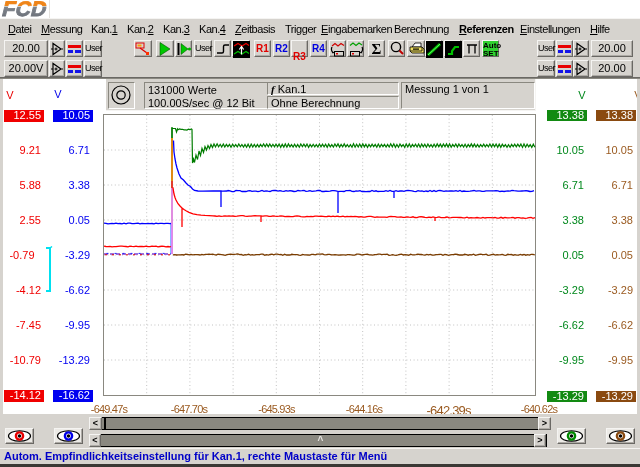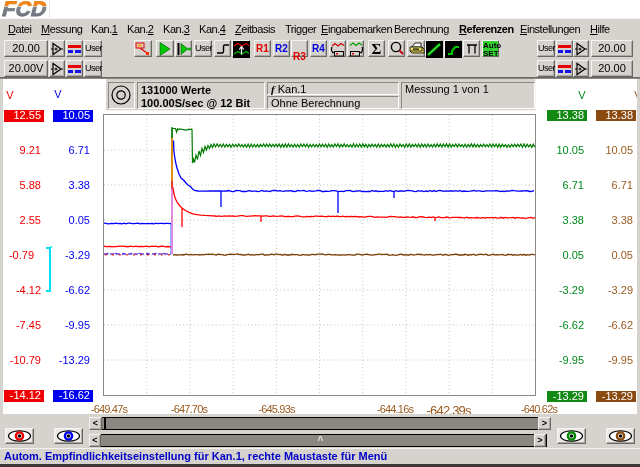--- a/index.html
+++ b/index.html
@@ -262,33 +262,33 @@
 <div class="tbtn" style="left:482px;top:40px;width:17px;height:17px;">
     <div style="position:relative;width:100%;height:100%;">
       <div style="position:absolute;left:0;top:0;width:100%;height:100%;background:#30d030;font-size:8px;font-weight:bold;line-height:8px;text-align:center;padding-top:1px;">Auto<br>SET</div>
     </div>
   </div>
 <div class="chrome" style="position:absolute;left:106px;top:79px;width:430px;height:32px;border-right:1px solid #f5f4f2;border-bottom:1px solid #f5f4f2;"></div>
 <div class="sunk" style="left:108px;top:82px;width:27px;height:27px;"><svg width="25" height="25" viewBox="0 0 25 25">
       <circle cx="12" cy="12" r="9" fill="none" stroke="#000" stroke-width="1.2"></circle>
       <circle cx="12" cy="12" r="4.2" fill="none" stroke="#000" stroke-width="1.2"></circle>
     </svg></div>
-<div class="sunk" style="left:137px;top:82px;width:128px;height:27px;padding:1px 3px;line-height:13px;font-weight:bold;">131000 Werte<br>100.00S/sec @ 12 Bit</div>
+<div class="sunk" style="left:144px;top:82px;width:128px;height:27px;padding:1px 3px;line-height:13px;">131000 Werte<br>100.00S/sec @ 12 Bit</div>
 <div class="sunk" style="left:267px;top:82px;width:132px;height:13px;padding:0px 3px;line-height:12px;"><b style="font-family:'Liberation Serif',serif;font-style:italic;">f</b> Kan.1</div>
 <div class="sunk" style="left:267px;top:96px;width:132px;height:13px;padding:0px 3px;line-height:12px;">Ohne Berechnung</div>
 <div class="sunk" style="left:401px;top:82px;width:134px;height:27px;padding:0px 3px;line-height:13px;">Messung 1 von 1</div>
 <div style="position:absolute;left:4px;top:90px;width:12px;color:#e80000;font-size:11px;font-weight:normal;text-align:center;line-height:11px;">V</div>
 <div style="position:absolute;left:52px;top:89px;width:12px;color:#0000e8;font-size:11px;font-weight:normal;text-align:center;line-height:11px;">V</div>
 <div style="position:absolute;left:576px;top:90px;width:12px;color:#00881c;font-size:11px;font-weight:normal;text-align:center;line-height:11px;">V</div>
 <div style="position:absolute;left:632px;top:90px;width:12px;color:#9a5a20;font-size:11px;font-weight:normal;text-align:center;line-height:11px;">V</div>
 <div style="position:absolute;left:4px;top:110px;width:40px;height:11.5px;background:#f00000;color:#fff;font-size:11px;line-height:11.5px;text-align:right;padding-right:3px;box-sizing:border-box;">12.55</div>
 <div style="position:absolute;left:0px;top:145px;width:41px;color:#f00000;font-size:11px;font-weight:normal;text-align:right;line-height:11px;">9.21</div>
 <div style="position:absolute;left:0px;top:180px;width:41px;color:#f00000;font-size:11px;font-weight:normal;text-align:right;line-height:11px;">5.88</div>
 <div style="position:absolute;left:0px;top:215px;width:41px;color:#f00000;font-size:11px;font-weight:normal;text-align:right;line-height:11px;padding-left:8px;">2.55</div>
-<div style="position:absolute;left:0px;top:250px;width:34px;color:#f00000;font-size:11px;font-weight:normal;text-align:right;line-height:11px;">-0.79</div>
+<div style="position:absolute;left:0px;top:250px;width:44px;color:#f00000;font-size:11px;font-weight:normal;text-align:center;line-height:11px;">-0.79</div>
 <div style="position:absolute;left:0px;top:285px;width:41px;color:#f00000;font-size:11px;font-weight:normal;text-align:right;line-height:11px;">-4.12</div>
 <div style="position:absolute;left:0px;top:320px;width:41px;color:#f00000;font-size:11px;font-weight:normal;text-align:right;line-height:11px;">-7.45</div>
 <div style="position:absolute;left:0px;top:355px;width:41px;color:#f00000;font-size:11px;font-weight:normal;text-align:right;line-height:11px;">-10.79</div>
 <div style="position:absolute;left:4px;top:390px;width:40px;height:11.5px;background:#f00000;color:#fff;font-size:11px;line-height:11.5px;text-align:right;padding-right:3px;box-sizing:border-box;">-14.12</div>
 <div style="position:absolute;left:53px;top:110px;width:40px;height:11.5px;background:#0000f0;color:#fff;font-size:11px;line-height:11.5px;text-align:right;padding-right:3px;box-sizing:border-box;">10.05</div>
 <div style="position:absolute;left:49px;top:145px;width:41px;color:#0000f0;font-size:11px;font-weight:normal;text-align:right;line-height:11px;">6.71</div>
 <div style="position:absolute;left:49px;top:180px;width:41px;color:#0000f0;font-size:11px;font-weight:normal;text-align:right;line-height:11px;">3.38</div>
 <div style="position:absolute;left:49px;top:215px;width:41px;color:#0000f0;font-size:11px;font-weight:normal;text-align:right;line-height:11px;">0.05</div>
 <div style="position:absolute;left:49px;top:250px;width:41px;color:#0000f0;font-size:11px;font-weight:normal;text-align:right;line-height:11px;">-3.29</div>
 <div style="position:absolute;left:49px;top:285px;width:41px;color:#0000f0;font-size:11px;font-weight:normal;text-align:right;line-height:11px;">-6.62</div>
@@ -347,21 +347,21 @@
 <line x1="69" y1="67" x2="69" y2="74" stroke="#ff2020" stroke-width="1.6"></line>
 <line x1="69" y1="74" x2="69" y2="140" stroke="#ff85ff" stroke-width="1.6"></line>
 <polyline points="1.0,109.2 3.0,109.3 5.0,109.9 7.0,109.6 9.0,109.5 11.0,109.7 13.0,109.1 15.0,109.6 17.0,109.5 19.0,109.8 21.0,109.2 23.0,109.9 25.0,109.1 27.0,109.2 29.0,109.6 31.0,109.7 33.0,109.3 35.0,109.2 37.0,109.9 39.0,109.3 41.0,109.6 43.0,109.6 45.0,109.4 47.0,109.6 49.0,109.5 51.0,109.9 53.0,109.2 55.0,109.7 57.0,109.3 59.0,109.4 61.0,109.7 63.0,109.3 65.0,109.3 67.0,109.7 68.0,109.5" fill="none" stroke="#0000ff" stroke-width="1.3"></polyline>
 <polyline points="1.0,132.1 3.0,132.5 5.0,132.6 7.0,132.4 9.0,132.8 11.0,132.7 13.0,132.7 15.0,132.3 17.0,132.2 19.0,132.1 21.0,132.3 23.0,132.5 25.0,132.8 27.0,132.1 29.0,132.4 31.0,132.6 33.0,132.2 35.0,132.7 37.0,132.5 39.0,132.3 41.0,132.6 43.0,132.1 45.0,132.7 47.0,132.7 49.0,132.1 51.0,132.4 53.0,132.2 55.0,132.9 57.0,132.5 59.0,132.1 61.0,132.3 63.0,132.8 65.0,132.5 67.0,132.8 68.0,132.5" fill="none" stroke="#ff0000" stroke-width="1.3"></polyline>
 <polyline points="70.5,26.5 71.0,38.0 72.0,45.0 73.0,50.0 74.0,54.0 76.0,60.0 78.0,64.0 80.5,66.0 83.0,69.0 85.0,71.0 87.5,72.5 89.5,75.0 91.5,76.5 95.0,77.0 100.0,77.1 110.0,77.0 118.0,77.0 118.0,93.0 118.0,77.0 120.0,77.1 124.0,77.0 125.0,76.5 127.0,76.9 129.0,77.6 131.0,77.6 133.0,76.5 135.0,76.7 137.0,76.7 139.0,77.5 141.0,77.5 143.0,77.5 145.0,76.8 147.0,76.6 149.0,77.4 151.0,77.2 153.0,77.1 155.0,77.6 157.0,77.2 159.0,76.4 161.0,77.4 163.0,76.8 165.0,77.2 167.0,77.5 169.0,76.6 171.0,76.5 173.0,76.5 175.0,77.1 177.0,76.7 179.0,77.1 181.0,77.3 183.0,76.6 185.0,77.2 187.0,76.7 189.0,77.0 191.0,77.5 193.0,77.4 195.0,76.5 197.0,76.9 199.0,76.7 201.0,76.4 203.0,77.3 205.0,77.2 207.0,76.7 209.0,77.3 211.0,77.1 213.0,76.9 215.0,76.4 217.0,76.5 219.0,77.5 221.0,77.5 223.0,77.1 225.0,77.4 227.0,77.1 229.0,76.6 231.0,76.6 233.0,76.8 235.0,77.5 235.0,77.5 235.0,99.0 235.0,77.5 237.0,77.4 239.0,77.4 241.0,77.5 243.0,76.7 245.0,76.7 247.0,76.5 249.0,77.3 251.0,77.5 253.0,76.9 255.0,77.1 257.0,76.6 259.0,77.5 261.0,77.4 263.0,77.6 265.0,77.4 267.0,77.5 269.0,76.4 271.0,77.3 273.0,76.8 275.0,77.5 277.0,77.4 279.0,77.4 281.0,77.4 283.0,76.7 285.0,77.3 287.0,76.5 289.0,77.4 291.0,77.4 291.0,77.4 291.0,84.0 291.0,77.4 293.0,76.7 295.0,77.4 297.0,77.0 299.0,76.8 301.0,77.4 303.0,76.7 305.0,76.4 307.0,76.6 309.0,76.8 311.0,77.4 313.0,77.6 315.0,76.7 317.0,77.2 319.0,76.9 321.0,77.6 323.0,77.0 325.0,77.5 327.0,76.5 329.0,77.6 331.0,76.6 333.0,77.6 335.0,76.7 337.0,76.5 339.0,76.9 341.0,77.3 343.0,76.8 345.0,77.1 347.0,77.0 349.0,76.9 351.0,77.1 353.0,76.7 355.0,77.3 357.0,76.4 359.0,77.5 361.0,77.0 363.0,77.3 365.0,77.3 367.0,77.2 369.0,76.8 371.0,76.5 373.0,77.2 375.0,76.8 377.0,76.8 379.0,77.4 381.0,77.3 383.0,76.8 385.0,76.8 387.0,76.9 389.0,76.9 391.0,76.8 393.0,76.6 395.0,76.9 397.0,77.5 399.0,77.2 401.0,77.5 403.0,77.1 405.0,76.8 407.0,77.1 409.0,76.4 411.0,76.7 413.0,76.9 415.0,77.1 417.0,77.2 419.0,77.0 421.0,76.9 423.0,76.7 425.0,77.0 427.0,77.5 429.0,77.4 431.0,76.6" fill="none" stroke="#0000ff" stroke-width="1.3"></polyline>
 <polyline points="69.5,74.0 70.0,74.0 71.0,80.0 72.0,83.5 73.0,86.0 75.0,89.7 77.0,92.0 79.0,94.0 79.0,113.0 79.0,94.0 81.0,95.5 83.0,96.8 86.0,98.3 90.0,99.8 94.0,100.6 98.0,101.1 102.0,101.4 110.0,101.8 112.0,102.0 114.0,102.3 116.0,101.9 118.0,102.3 120.0,102.2 122.0,102.0 124.0,102.1 126.0,101.9 128.0,102.2 130.0,102.0 132.0,102.3 134.0,102.2 136.0,101.9 138.0,101.7 140.0,101.7 142.0,102.1 144.0,102.3 146.0,102.1 148.0,102.2 150.0,101.8 152.0,101.7 154.0,101.9 156.0,101.9 158.0,101.9 158.0,101.9 158.0,108.0 158.0,101.9 160.0,102.2 162.0,101.8 164.0,101.9 166.0,102.4 168.0,102.4 170.0,101.8 172.0,102.1 174.0,102.3 176.0,102.2 178.0,102.0 180.0,102.2 182.0,102.7 184.0,102.4 186.0,102.5 188.0,102.7 190.0,102.6 192.0,102.2 194.0,101.9 196.0,102.2 198.0,102.6 200.0,102.8 202.0,102.9 204.0,102.3 206.0,102.7 208.0,102.5 210.0,102.6 212.0,102.2 214.0,102.2 216.0,102.4 218.0,102.1 220.0,102.4 222.0,102.7 224.0,102.5 226.0,102.2 228.0,102.6 230.0,102.2 232.0,102.7 234.0,102.2 236.0,102.5 238.0,102.7 240.0,102.2 242.0,102.8 244.0,102.3 246.0,102.7 248.0,102.3 250.0,102.6 252.0,102.5 254.0,102.6 256.0,103.0 258.0,102.7 260.0,103.1 262.0,103.2 264.0,102.6 266.0,102.4 268.0,102.4 270.0,102.9 272.0,103.4 274.0,102.8 276.0,103.1 278.0,103.2 280.0,103.1 282.0,103.2 284.0,103.4 286.0,102.7 288.0,102.5 290.0,102.7 292.0,102.7 294.0,103.2 296.0,103.1 298.0,102.8 300.0,103.3 302.0,103.4 304.0,102.8 306.0,103.2 308.0,103.4 310.0,102.8 312.0,103.5 314.0,103.6 316.0,102.8 318.0,102.7 320.0,103.0 322.0,103.4 324.0,103.7 326.0,103.2 328.0,103.5 330.0,102.9 332.0,103.5 332.0,103.5 332.0,107.0 332.0,103.5 334.0,103.4 336.0,102.9 338.0,103.6 340.0,103.7 342.0,103.5 344.0,103.0 346.0,103.9 348.0,103.7 350.0,103.3 352.0,103.4 354.0,103.3 356.0,103.5 358.0,103.3 360.0,103.8 362.0,103.8 364.0,103.1 366.0,104.0 368.0,103.7 370.0,103.9 372.0,103.8 374.0,103.5 376.0,103.8 378.0,104.1 380.0,103.4 382.0,104.0 384.0,103.7 386.0,103.7 388.0,103.6 390.0,103.9 392.0,103.5 394.0,104.1 396.0,104.1 398.0,103.3 400.0,104.2 402.0,103.5 404.0,103.8 406.0,103.9 408.0,103.7 410.0,103.4 412.0,104.2 414.0,103.6 416.0,103.6 418.0,104.2 420.0,103.8 422.0,104.3 424.0,104.1 426.0,103.7 428.0,103.5 430.0,104.4 432.0,103.6" fill="none" stroke="#ff0000" stroke-width="1.3"></polyline>
 </svg>
 <div style="position:absolute;left:84px;top:403px;width:50px;text-align:center;font-size:11px;color:#9a5a20;letter-spacing:-0.8px;">-649.47s</div>
 <div style="position:absolute;left:164px;top:403px;width:50px;text-align:center;font-size:11px;color:#9a5a20;letter-spacing:-0.8px;">-647.70s</div>
 <div style="position:absolute;left:251.5px;top:403px;width:50px;text-align:center;font-size:11px;color:#9a5a20;letter-spacing:-0.8px;">-645.93s</div>
-<div style="position:absolute;left:339px;top:403px;width:50px;text-align:center;font-size:11px;color:#9a5a20;letter-spacing:-0.8px;margin-left:31px;">-644.16s</div>
+<div style="position:absolute;left:339px;top:403px;width:50px;text-align:center;font-size:11px;color:#9a5a20;letter-spacing:-0.8px;">-644.16s</div>
 <div style="position:absolute;left:426.5px;top:403px;width:50px;text-align:left;font-size:13px;color:#9a5a20;letter-spacing:-0.8px;">-642.39s</div>
 <div style="position:absolute;left:514px;top:403px;width:50px;text-align:center;font-size:11px;color:#9a5a20;letter-spacing:-0.8px;">-640.62s</div>
 <div class="chrome" style="position:absolute;left:0;top:414px;width:640px;height:34px;"></div>
 <div style="position:absolute;left:89px;top:417px;width:462px;height:13px;background:#8a8880;border:1px solid #000;"></div>
 <div style="position:absolute;left:104px;top:418px;width:432px;height:11px;background:#8a8880;border-left:2px solid #000;"></div>
 <div class="tbtn" style="left:89px;top:417px;width:13px;height:13px;text-align:center;line-height:11px;font-size:9px;font-weight:bold;">&lt;</div>
 <div class="tbtn" style="left:538px;top:417px;width:13px;height:13px;text-align:center;line-height:11px;font-size:9px;font-weight:bold;">&gt;</div>
 <div style="position:absolute;left:89px;top:434px;width:458px;height:13px;background:#8a8880;border:1px solid #000;"></div>
 <div class="tbtn" style="left:89px;top:434px;width:12px;height:13px;text-align:center;line-height:11px;font-size:9px;font-weight:bold;">&lt;</div>
 <div class="tbtn" style="left:534px;top:434px;width:12px;height:13px;text-align:center;line-height:11px;font-size:9px;font-weight:bold;">&gt;</div>

